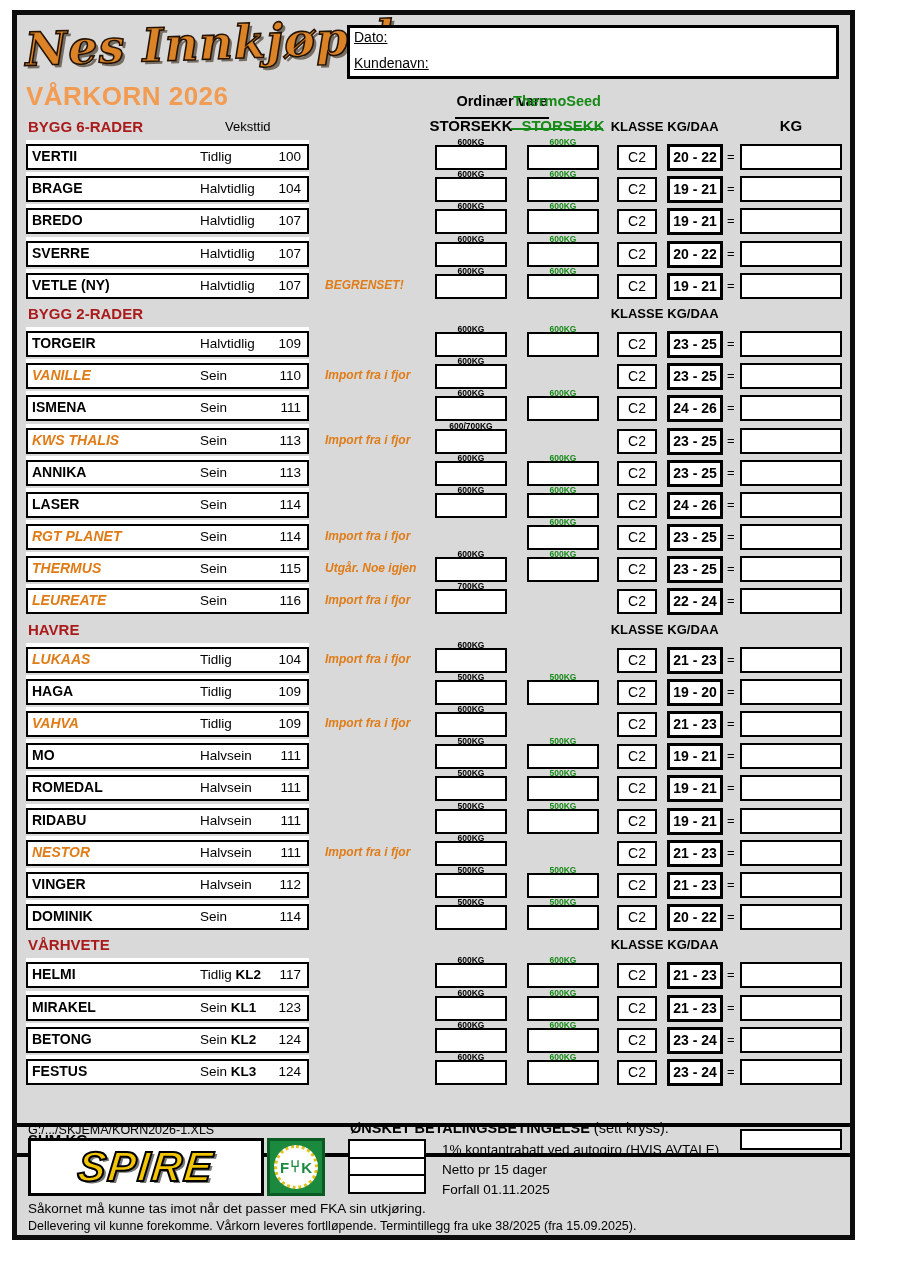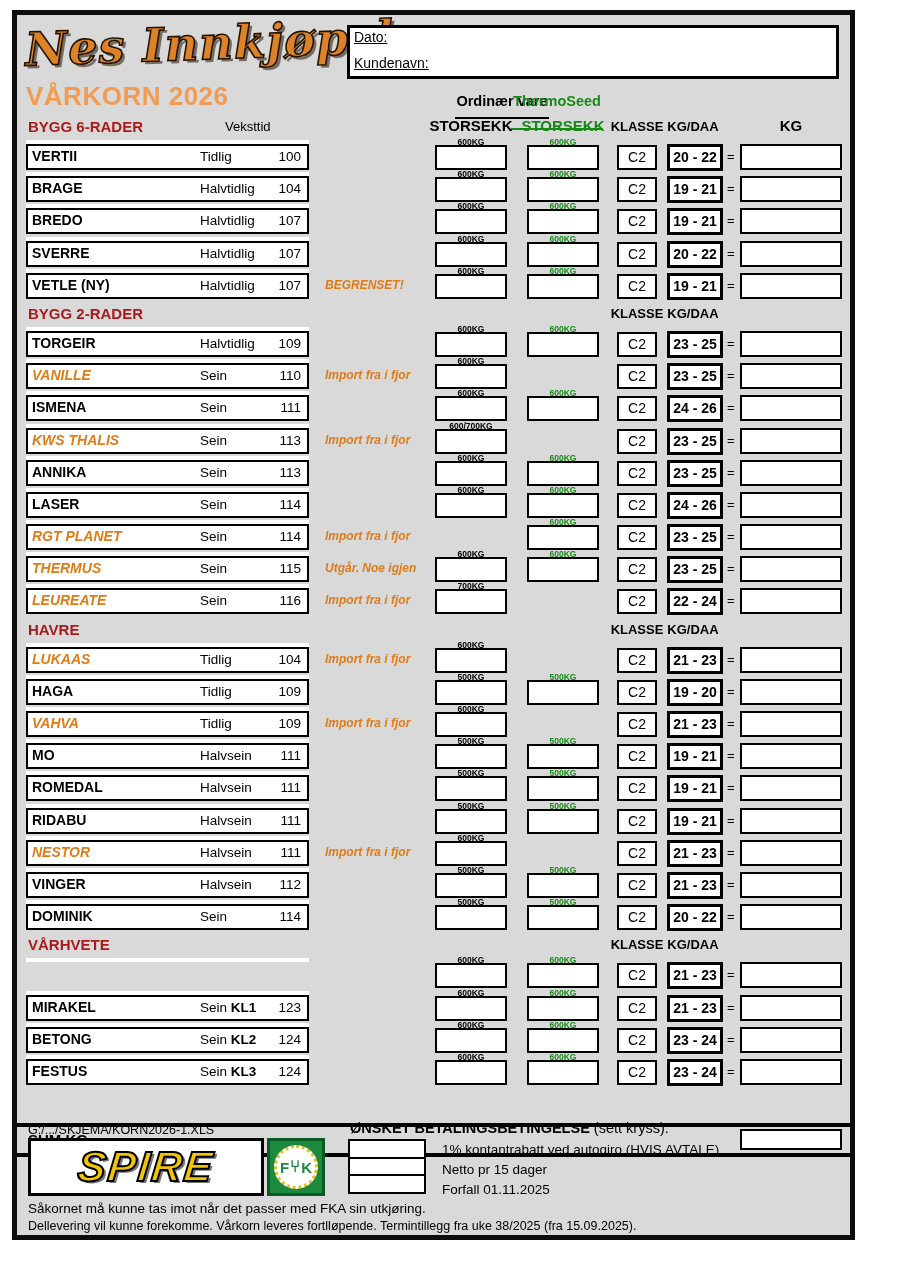--- a/index.html
+++ b/index.html
@@ -480,20 +480,25 @@
           <span class="eq">=</span>
           <div class="kgbox"></div>
         </div>
         <div class="band">
           <span class="sec-title">VÅRHVETE</span>
           <span class="h-klasse">KLASSE</span>
           <span class="h-kgdaa">KG/DAA</span>
         </div>
         <div class="row">
           <div class="strip"></div>
+          <div class="namebox">
+            <span class="vname">HELMI</span>
+            <span class="vmat">Tidlig <b class="klb">KL2</b></span>
+            <span class="vdays">117</span>
+          </div>
           <span class="kglab ord">600KG</span>
           <div class="obox ord"></div>
           <span class="kglab th">600KG</span>
           <div class="obox th"></div>
           <div class="kbox">C2</div>
           <div class="dbox">21 - 23</div>
           <span class="eq">=</span>
           <div class="kgbox"></div>
         </div>
         <div class="row">

